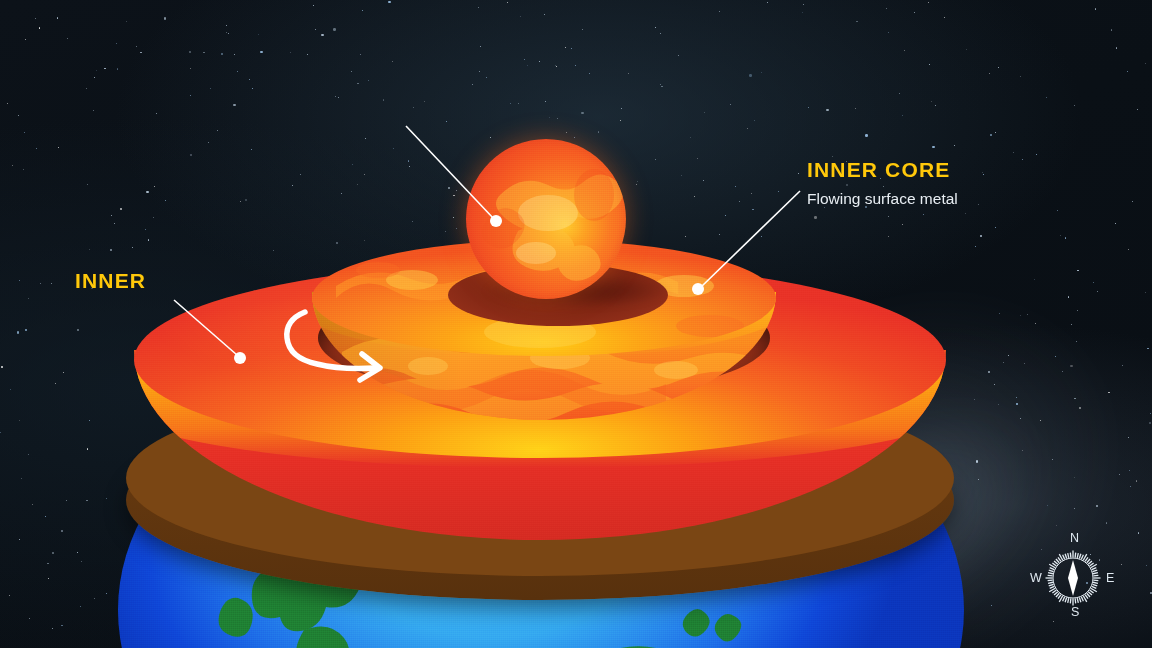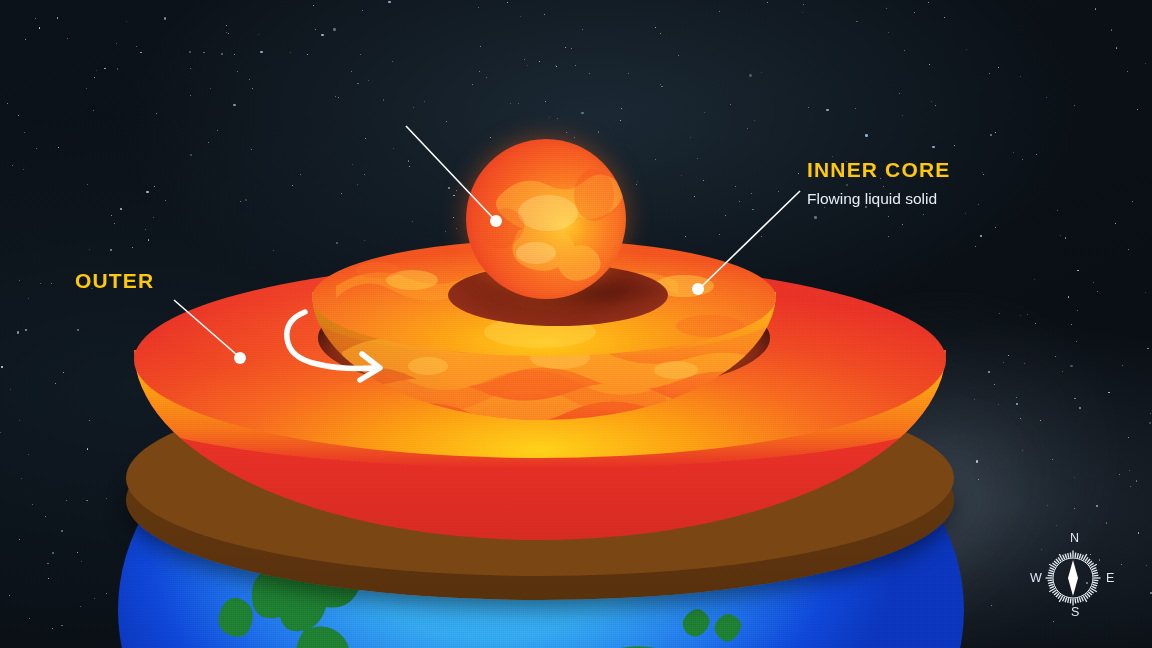--- a/index.html
+++ b/index.html
@@ -600,26 +600,26 @@
     <g>
       <line x1="174" y1="300" x2="237" y2="355" stroke="#ffffff" stroke-width="1.6"></line>
       <circle cx="240" cy="358" r="6" fill="#ffffff"></circle>
     </g>
   </svg>
 
 
   <div class="label" id="lbl-outer">
     <div class="head">INNER CORE</div>
     <div class="body">
-      <div>Flowing liquid solid</div>
+      <div>Flowing surface metal</div>
     </div>
   </div>
 
   <div class="label" id="lbl-mantle">
-    <div class="head">OUTER</div>
+    <div class="head">INNER</div>
   </div>
 
   <div class="compass">
     <svg width="86" height="90" viewBox="0 0 86 90" style="position:absolute;left:0;top:0;">
       <g id="ticks" stroke="#e4ecf3" stroke-width="1.3">
           <line x1="43.00" y1="24.50" x2="43.00" y2="17.50"></line>
           <line x1="45.14" y1="24.61" x2="45.67" y2="19.64"></line>
           <line x1="47.26" y1="24.95" x2="48.30" y2="20.06"></line>
           <line x1="49.33" y1="25.50" x2="50.88" y2="20.75"></line>
           <line x1="51.34" y1="26.27" x2="53.37" y2="21.70"></line>

